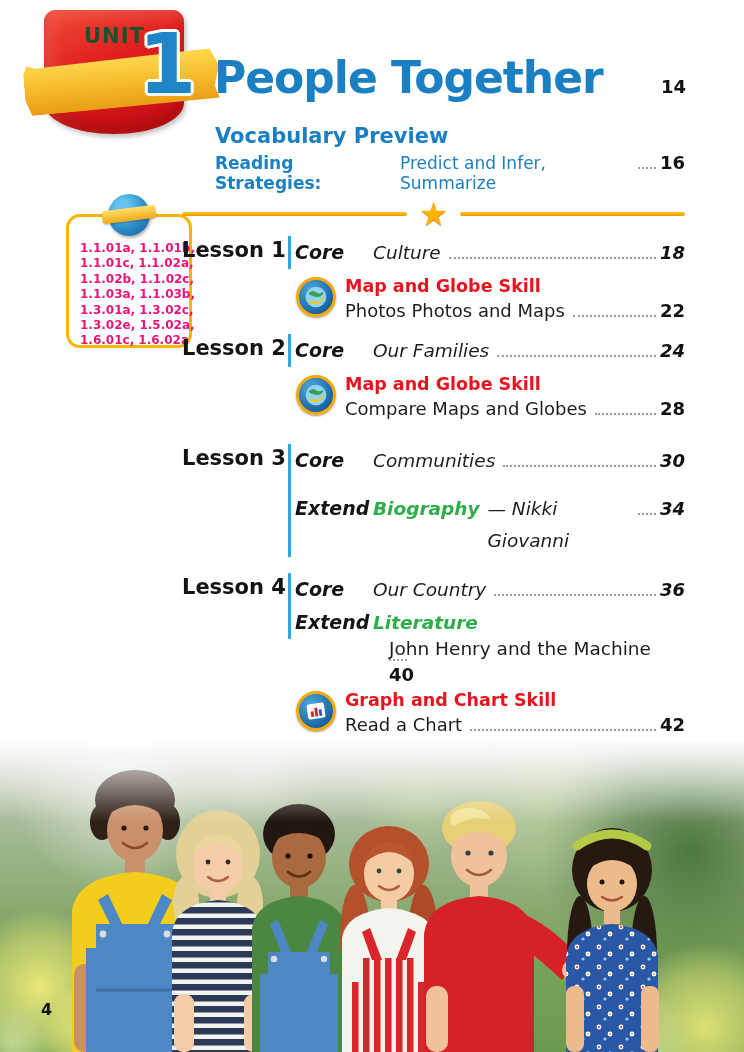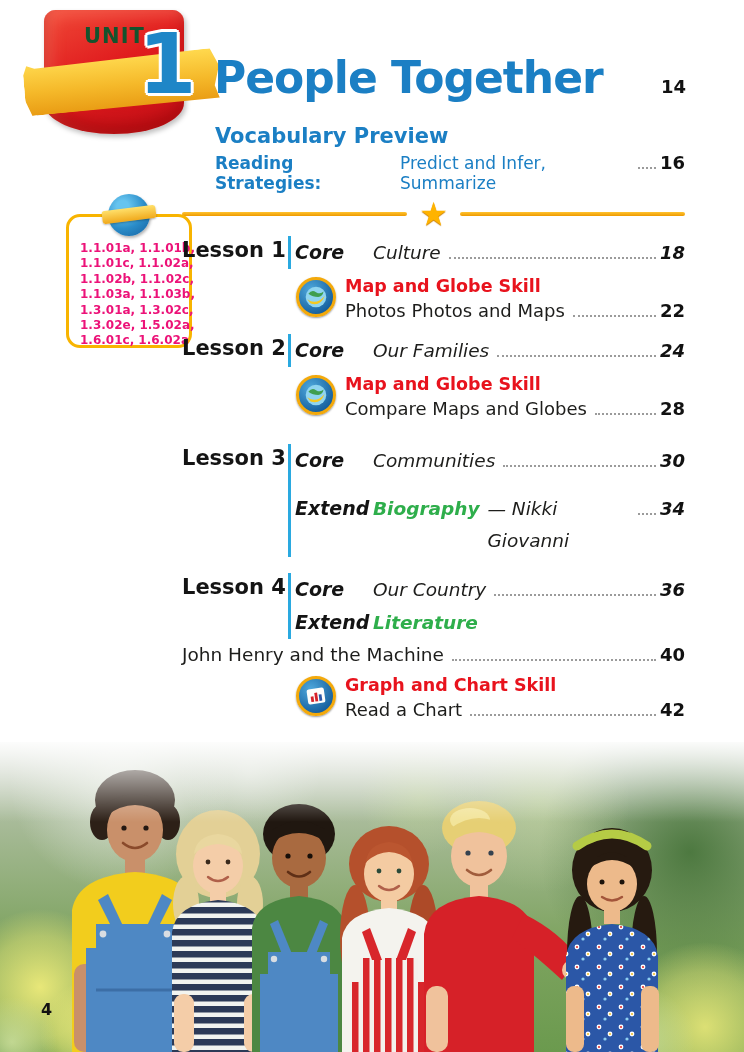--- a/index.html
+++ b/index.html
@@ -209,21 +209,21 @@
           <span class="t-title">Our Country</span>
           <span class="dots"></span>
           <span class="pg">36</span>
         </div>
         <div class="l-row">
           <span class="tag">Extend</span>
           <span class="t-green">Literature</span>
         </div>
       </div>
     </div>
-    <div class="l-row" style="line-height:31px;">
+    <div class="l-row" style="margin-left:199px;line-height:20px;flex-direction:column;">
       <span class="t-title">John Henry and the Machine</span>
       <span class="dots"></span>
       <span class="pg">40</span>
     </div>
     <div class="skill" style="margin-top:4px;">
       <div class="skill-badge">
         <svg viewBox="0 0 24 24">
             <g transform="rotate(-8 12 12)">
               <rect x="4" y="5" width="16" height="14" rx="2" fill="#fdfdfb"></rect>
               <rect x="7" y="12" width="2.6" height="5" fill="#d62128"></rect>

